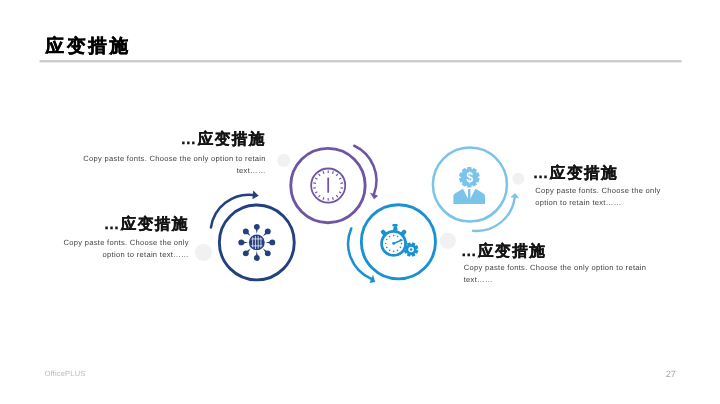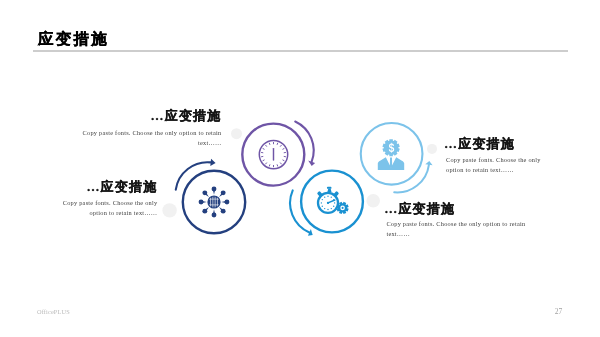--- a/index.html
+++ b/index.html
@@ -1,17 +1,17 @@
 <!DOCTYPE html>
 <html><head>
 <meta charset="utf-8">
 <style>
   html,body{margin:0;padding:0;background:#ffffff;}
   #slide{position:relative;width:600px;height:332px;background:#ffffff;overflow:hidden;
-         font-family:Liberation Serif, serif;
+         font-family:Liberation Sans, sans-serif;
          -webkit-font-smoothing:antialiased;filter:opacity(1);}
   #title{position:absolute;left:38px;top:29.7px;font-size:15.5px;font-weight:bold;color:#000000;
          letter-spacing:2.25px;line-height:18px;white-space:nowrap;-webkit-text-stroke:0.35px #000000;}
   #title-rule{position:absolute;left:33px;top:50px;width:535px;height:1.6px;background:#cdcdcd;}
   #footer-brand{position:absolute;left:37px;top:307.8px;font-size:6.3px;color:#bababa;letter-spacing:.15px;}
   #page-num{position:absolute;left:554.7px;top:306.8px;font-size:7.6px;color:#a3a3a3;}
   svg.diagram{position:absolute;left:0;top:0;width:600px;height:337px;}
   .thead{position:absolute;font-size:13px;font-weight:bold;color:#141414;line-height:11px;
          letter-spacing:1.2px;white-space:nowrap;-webkit-text-stroke:0.26px #141414;}
   .tbody{position:absolute;font-size:6.3px;line-height:10.1px;letter-spacing:0.25px;color:#3f3f3f;}

